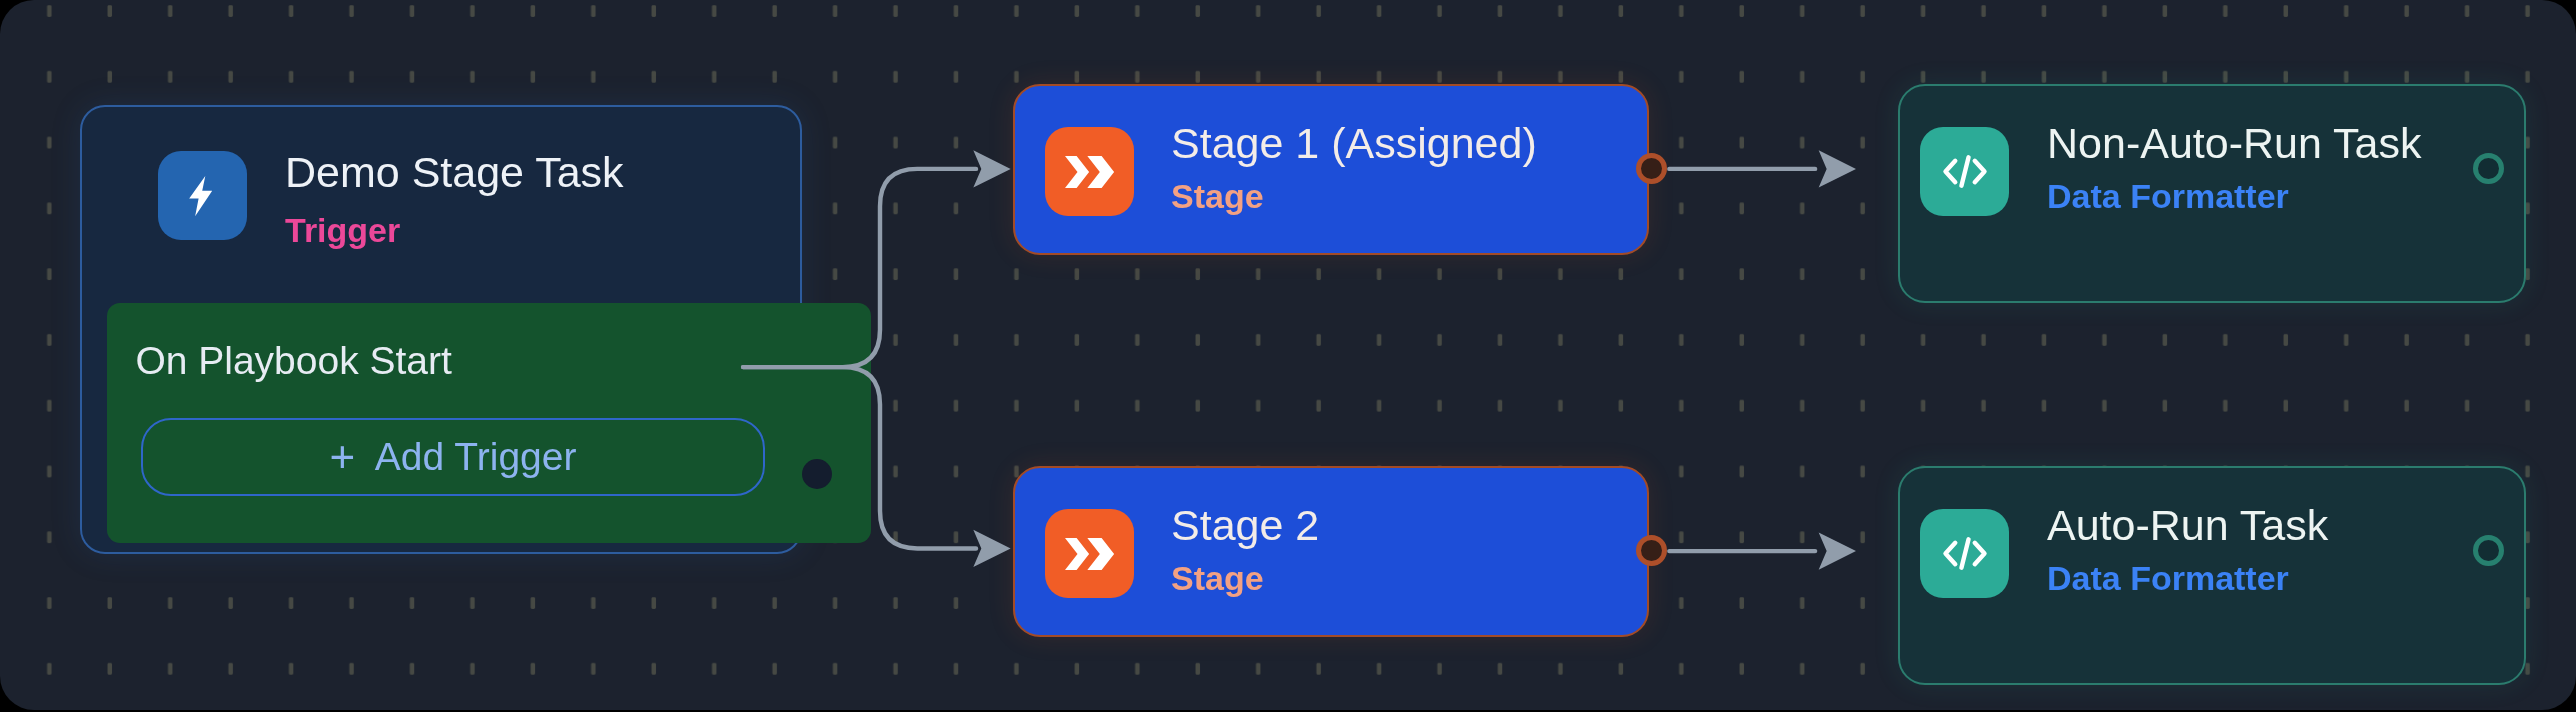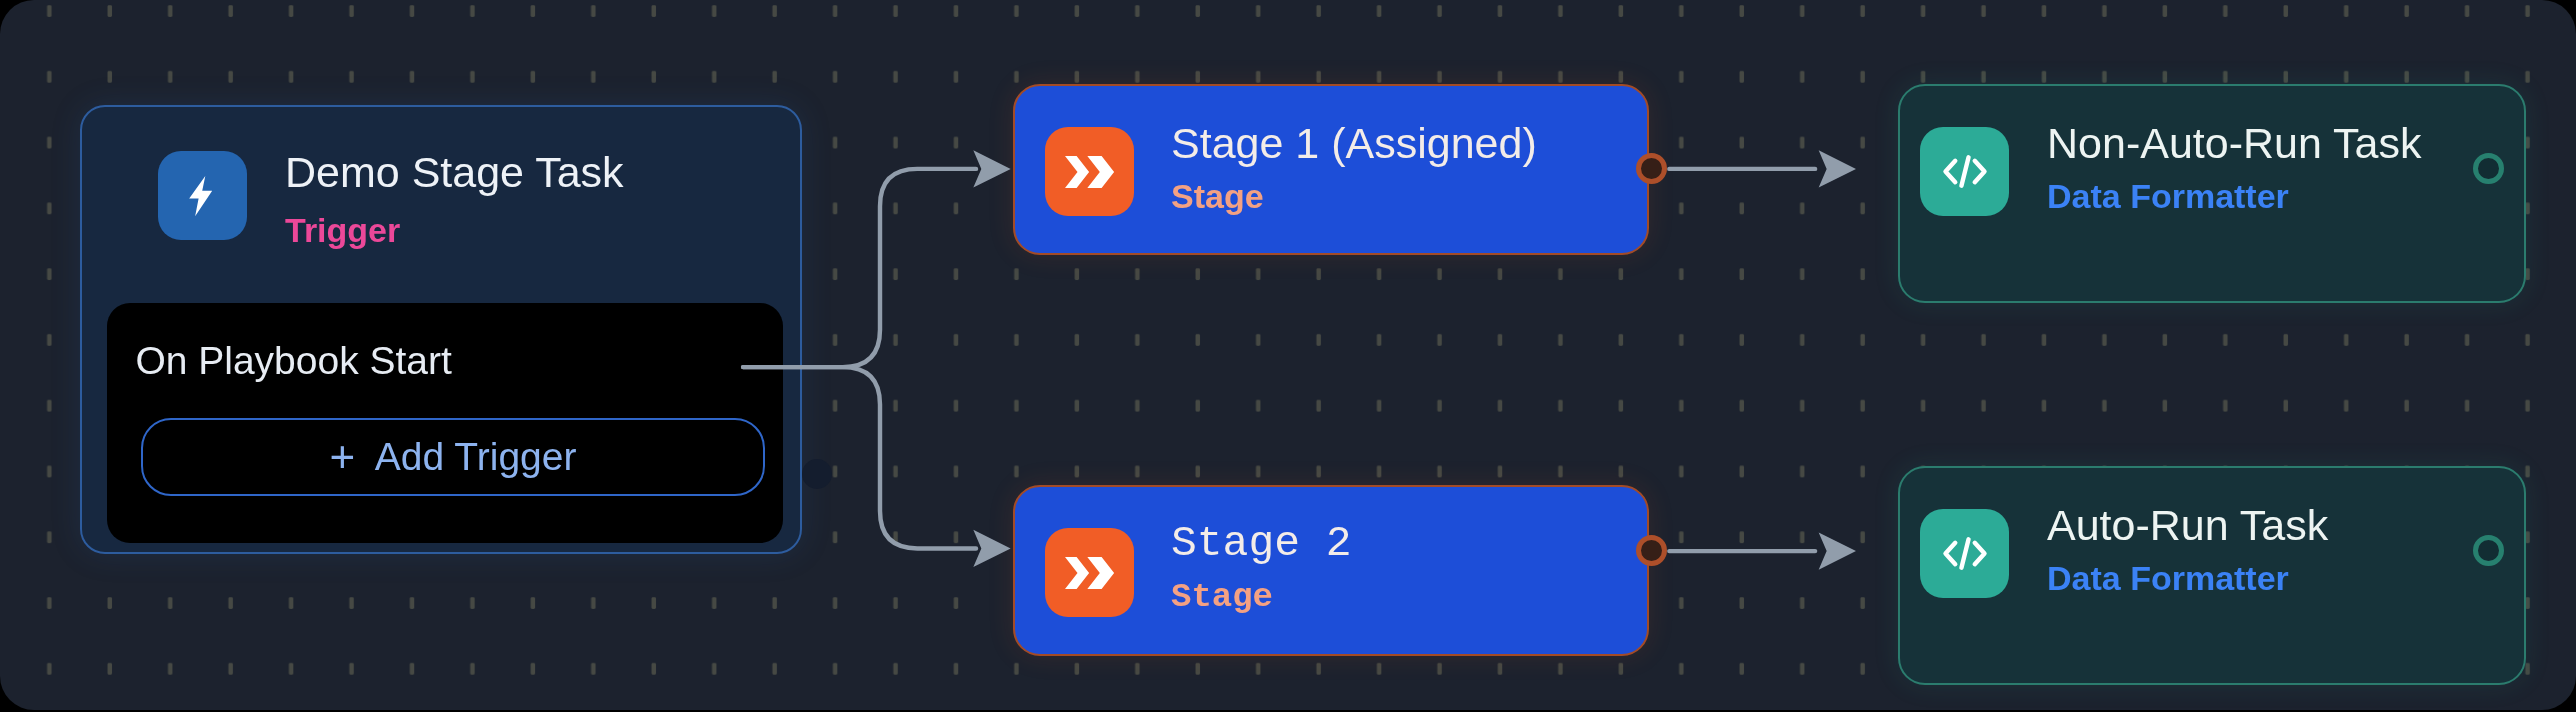--- a/index.html
+++ b/index.html
@@ -13,30 +13,30 @@
   .node{position:absolute;box-sizing:border-box;z-index:2;}
 
   
   .trigger-node{left:80px;top:105px;width:722px;height:449px;background:#172840;border:2.7px solid #2d5c9e;border-radius:25px;box-shadow:0 0 30px rgba(45,92,158,.18);}
   .trigger-icon{position:absolute;left:76px;top:44px;width:89px;height:89px;background:#2465b0;border-radius:23px;display:flex;align-items:center;justify-content:center;}
   .node-title{position:absolute;white-space:nowrap;color:#eef2f7;font-size:43px;font-weight:500;line-height:50px;}
   .node-sub{position:absolute;white-space:nowrap;font-size:34px;font-weight:700;line-height:39px;}
   .trigger-node .node-title{left:203px;top:40px;}
   .trigger-node .node-sub{left:203px;top:104px;color:#ec4899;}
 
-  .trigger-inner{position:absolute;left:25px;top:196px;width:676px;height:240px;background:#000000;border-radius:23px;}
+  .trigger-inner{position:absolute;left:25px;top:196px;width:764px;height:240px;background:#14532d;border-radius:13px;}
   .row-label{position:absolute;left:28.4px;top:34px;height:48px;line-height:48px;color:#e7ecf3;font-size:39px;white-space:nowrap;}
   .add-trigger-btn{position:absolute;left:34px;top:115px;width:624px;height:78px;box-sizing:border-box;border:2.7px solid #2f66c9;border-radius:30px;background:transparent;display:flex;align-items:center;justify-content:center;color:#8db3ef;font-size:39px;font-family:"Liberation Sans",sans-serif;cursor:pointer;}
   .add-trigger-btn .plus{font-size:44px;font-weight:400;margin-right:19.6px;line-height:1;}
 
   .port-dot{position:absolute;left:720px;top:352px;width:30px;height:30px;border-radius:50%;background:#141d2e;z-index:6;}
 
   
   .stage-node{left:1013px;width:636px;height:171px;background:#1d4ed8;border:2.7px solid #a34b26;border-radius:27px;box-shadow:0 0 27px rgba(200,85,40,.14);}
-  #stage-1{top:84px;} #stage-2{top:485px;font-family:Liberation Mono, monospace;}
+  #stage-1{top:84px;} #stage-2{top:466px;}
   .stage-icon{position:absolute;left:30px;top:41px;width:89px;height:89px;background:#f15d26;border-radius:23px;display:flex;align-items:center;justify-content:center;}
   .stage-node .node-title{left:156px;top:32px;color:#f3ece8;}
   .stage-node .node-sub{left:156px;top:91px;color:#f3a183;}
 
   
   .task-node{left:1866px;width:628px;height:219px;background:#163239;border:2.7px solid #2b7c6e;border-radius:27px;box-shadow:0 0 27px rgba(42,171,151,.12);margin-left:32px;}
   #task-1{top:84px;} #task-2{top:466px;}
   .task-icon{position:absolute;left:20.4px;top:41px;width:89px;height:89px;background:#2cab97;border-radius:23px;display:flex;align-items:center;justify-content:center;}
   .task-node .node-title{left:147px;top:32px;color:#edf4f2;}
   .task-node .node-sub{left:147px;top:91px;color:#3b82f6;}

